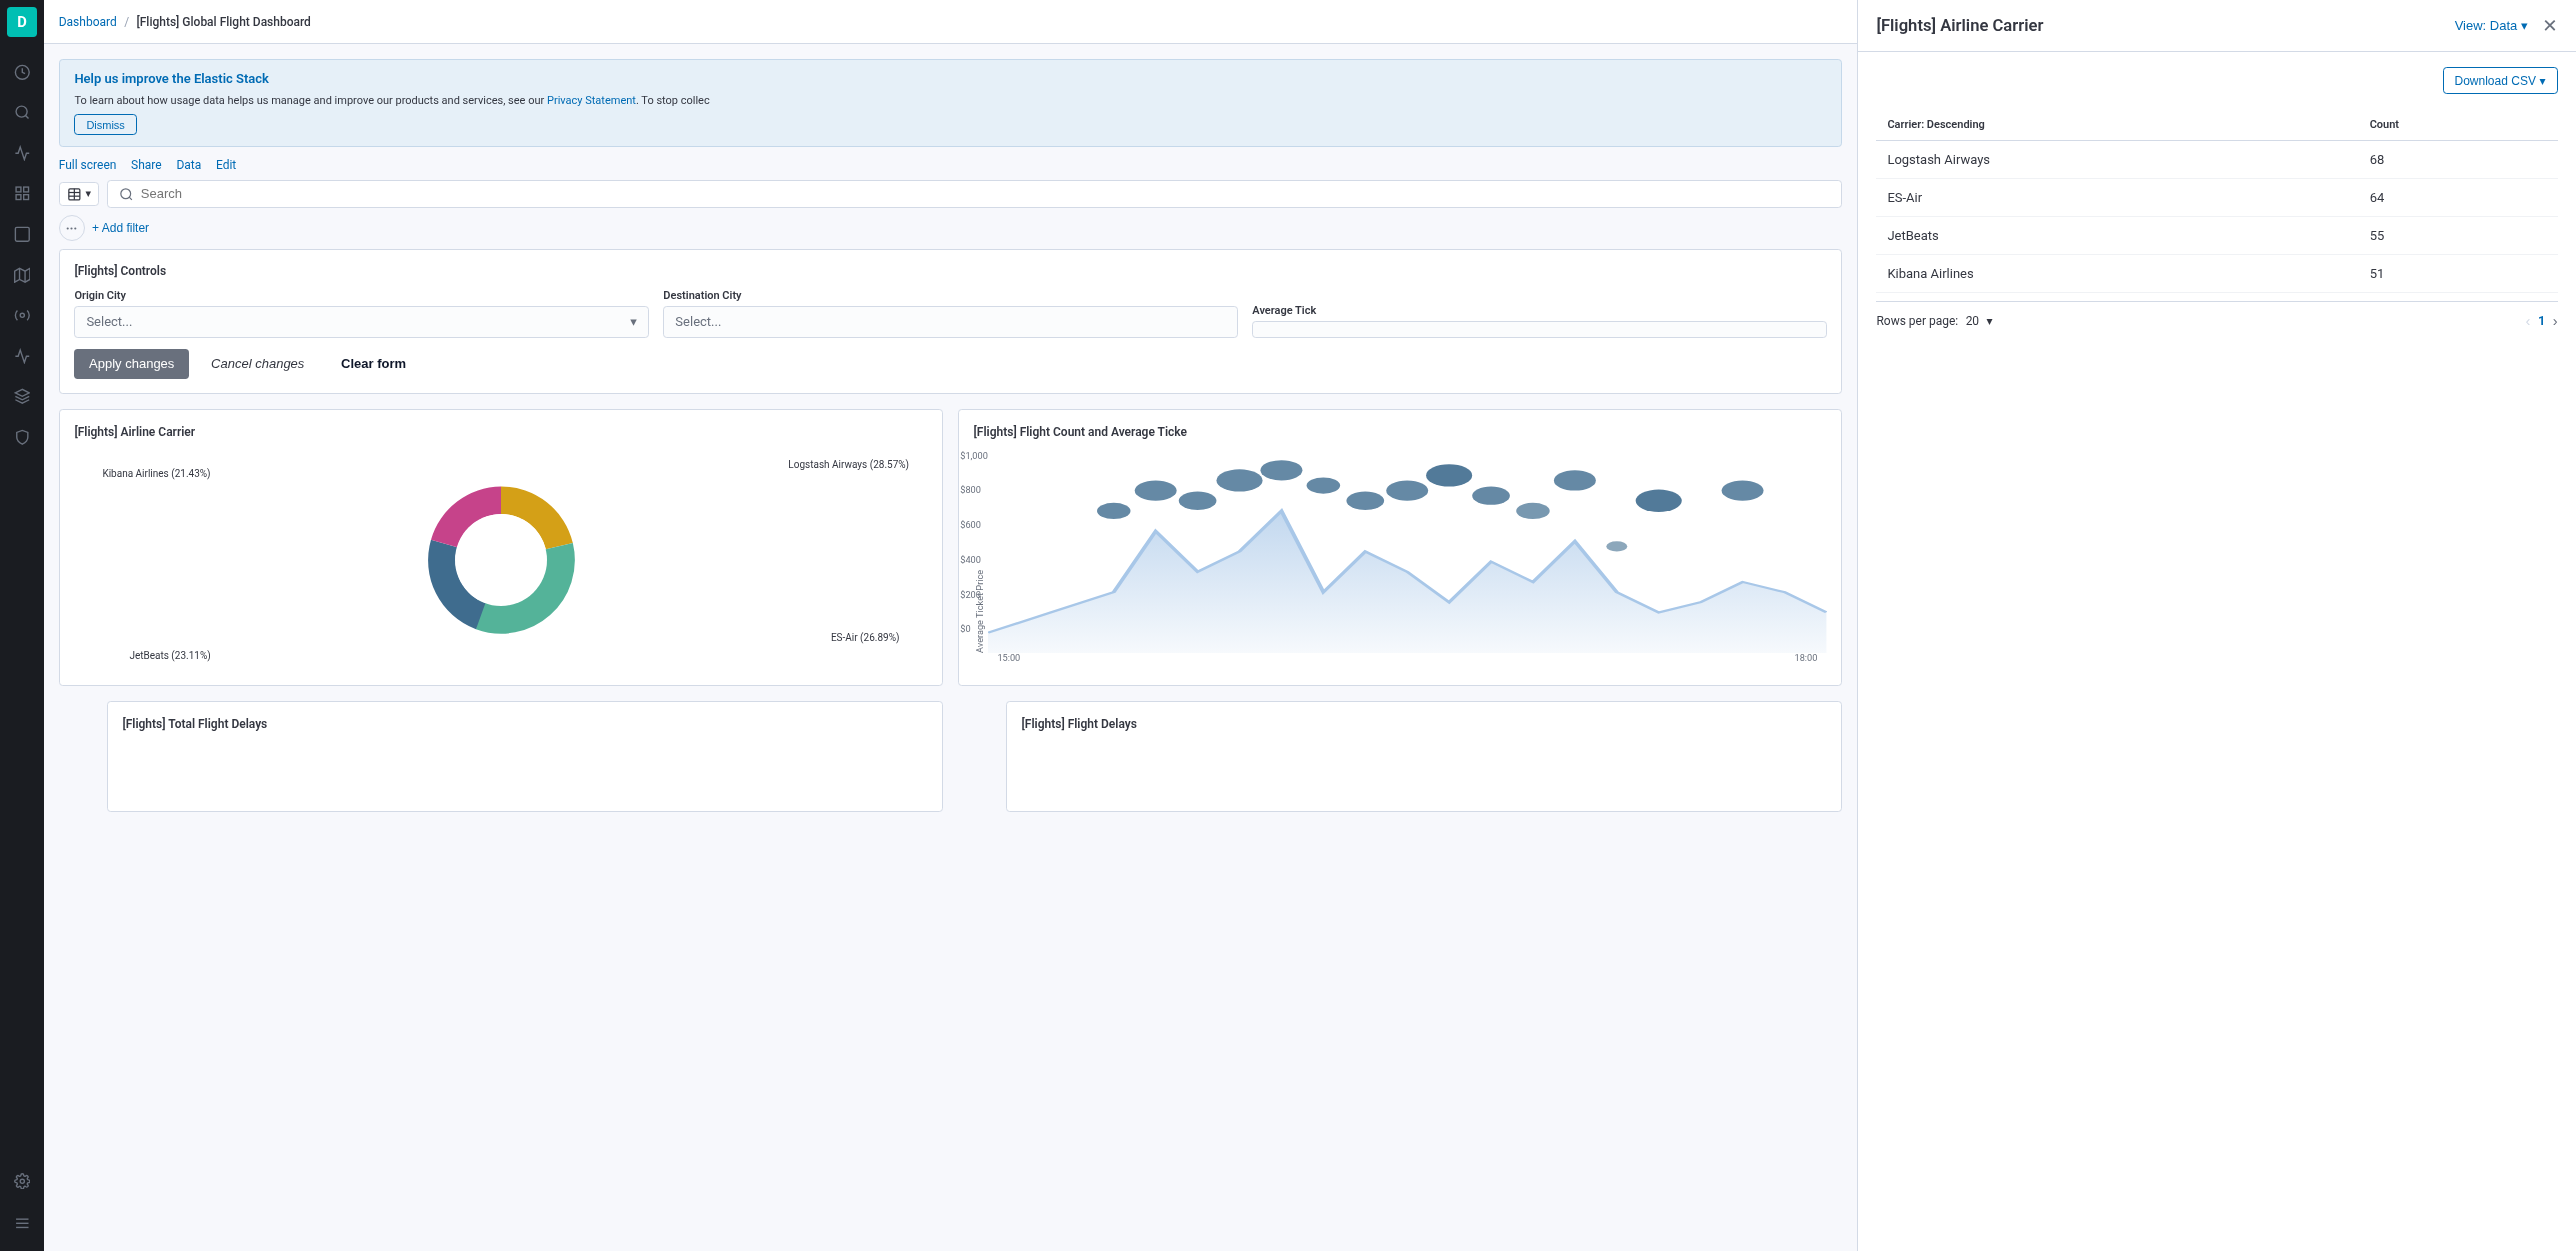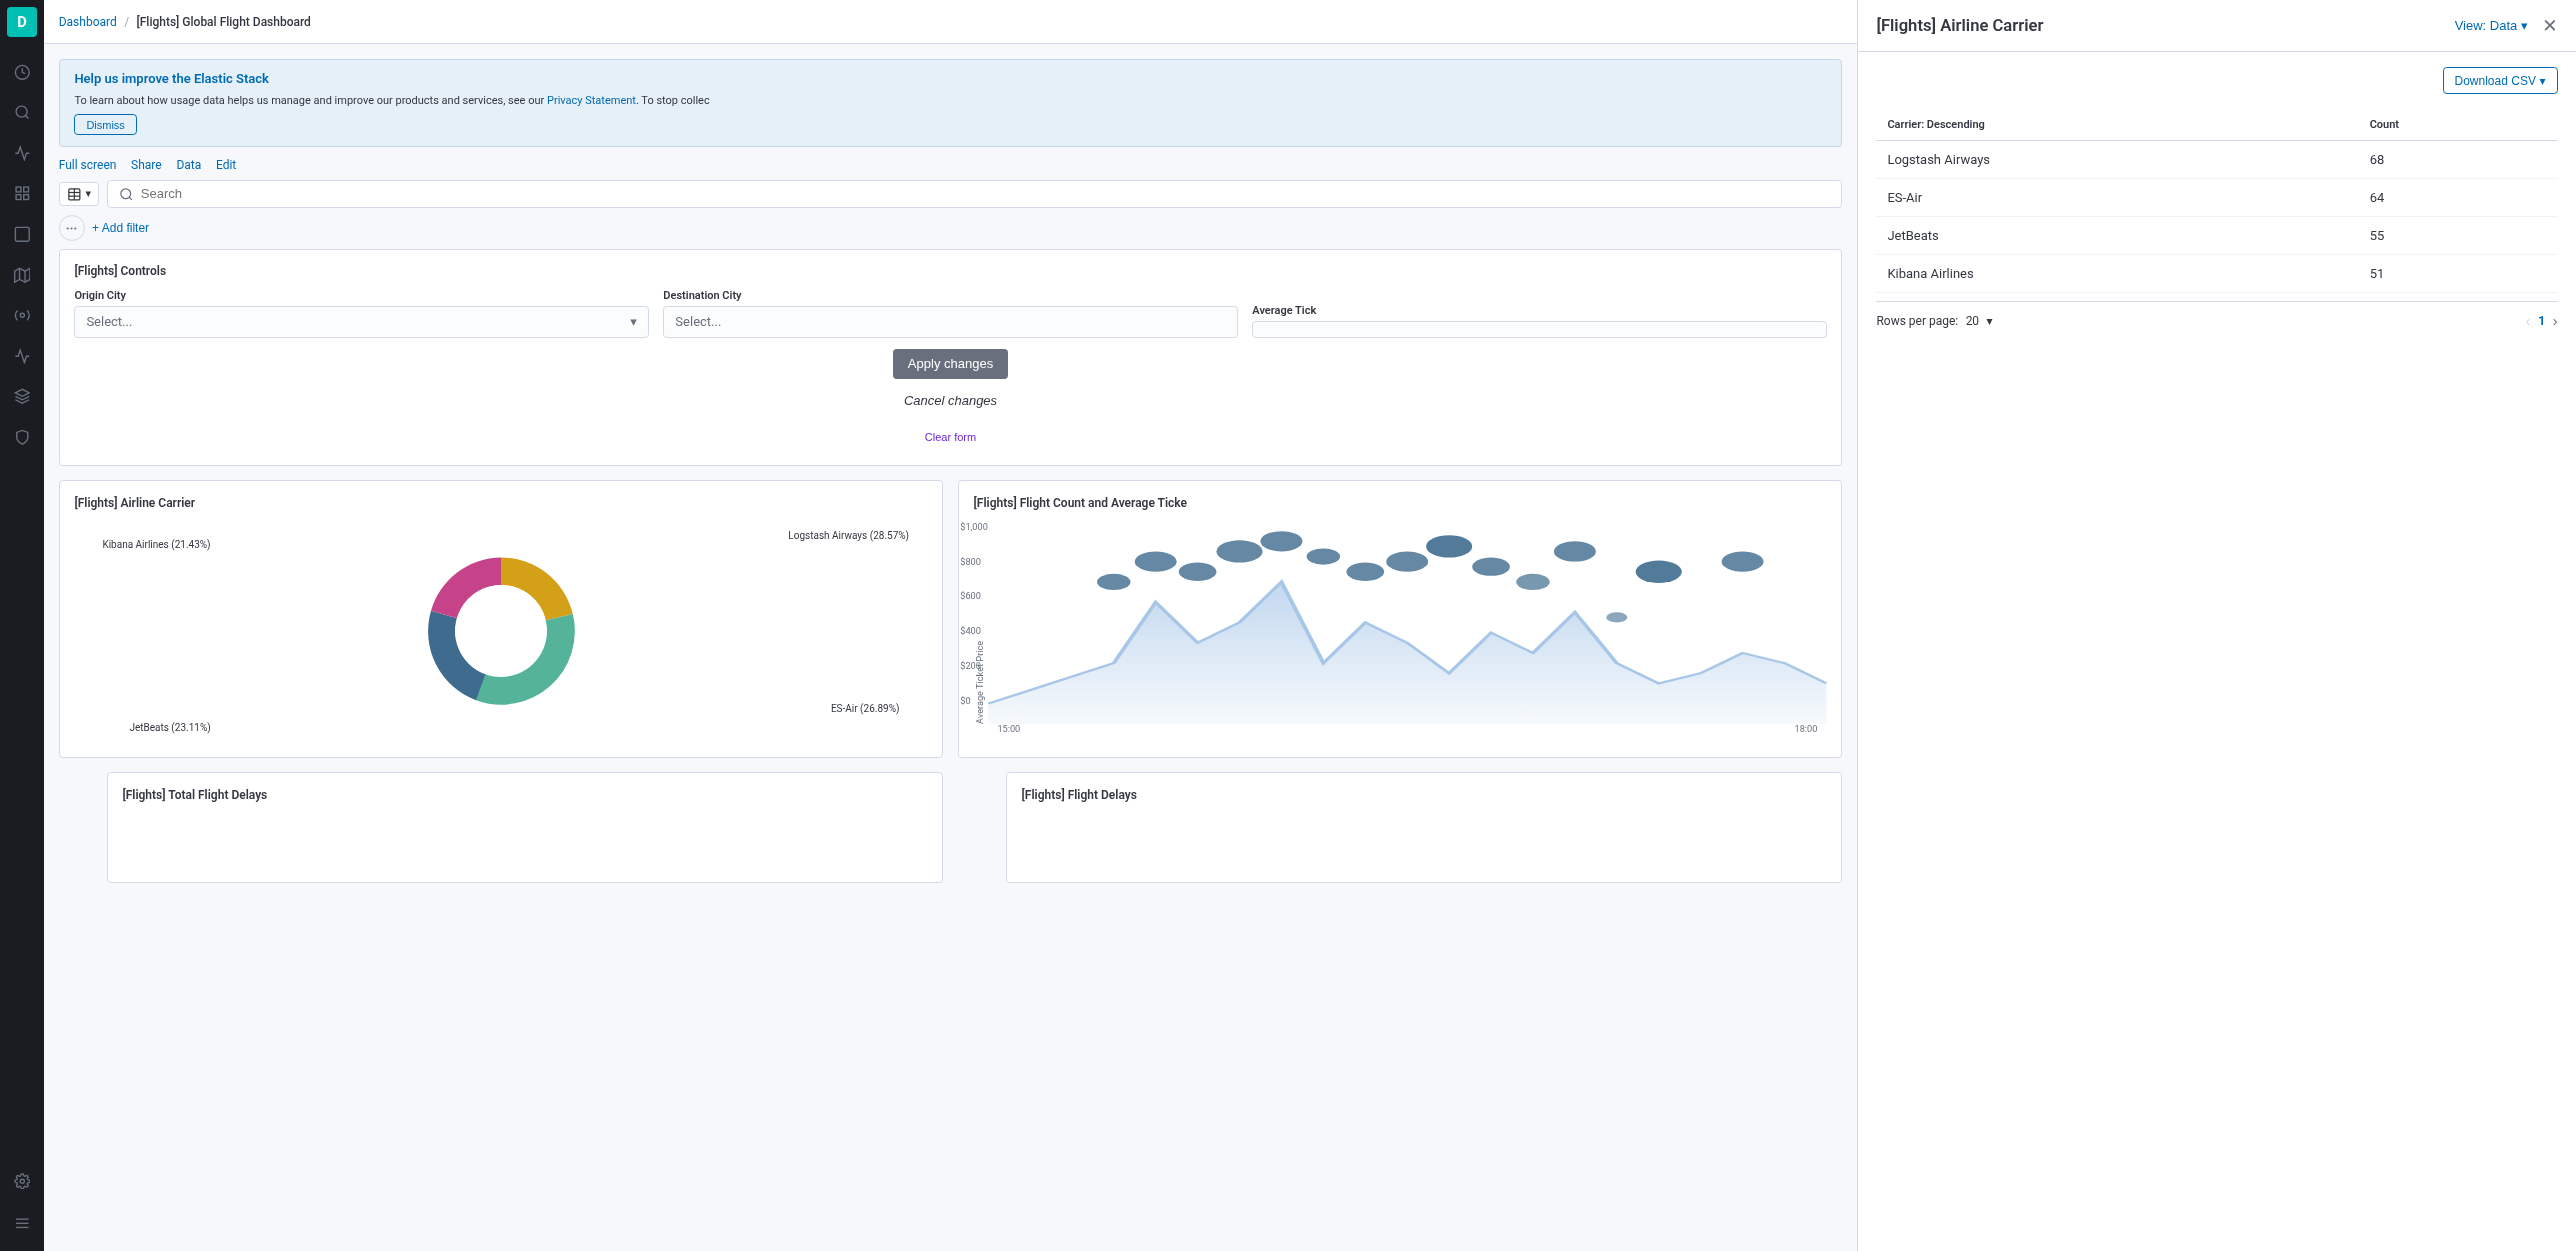--- a/index.html
+++ b/index.html
@@ -201,21 +201,20 @@
       background: #fbfcfd;
       display: flex;
       align-items: center;
       justify-content: space-between;
       cursor: pointer;
     }
     .controls-buttons {
       display: flex;
       gap: 7.4px;
       align-items: center;
-      flex-direction: column;
     }
     .btn-apply {
       background: #69707d;
       color: #fff;
       border: none;
       border-radius: 3.7px;
       padding: 7.4px 14.7px;
       font-size: 13px;
       cursor: pointer;
     }
@@ -224,26 +223,27 @@
       color: #343741;
       border: none;
       border-radius: 3.7px;
       padding: 7.4px 14.7px;
       font-size: 13px;
       cursor: pointer;
       font-style: italic;
     }
     .btn-clear {
       background: transparent;
-      color: #6d28d9;
+      color: #0f172a;
       border: none;
       border-radius: 3.7px;
       padding: 7.4px 14.7px;
-      font-size: 11px;
-      cursor: pointer;
+      font-size: 13px;
+      cursor: pointer;
+      font-weight: bold;
     }
 
     
     .charts-grid {
       display: grid;
       grid-template-columns: 1fr 1fr;
       gap: 14.7px;
       padding: 0 14.7px 14.7px 14.7px;
     }
     .chart-panel {

